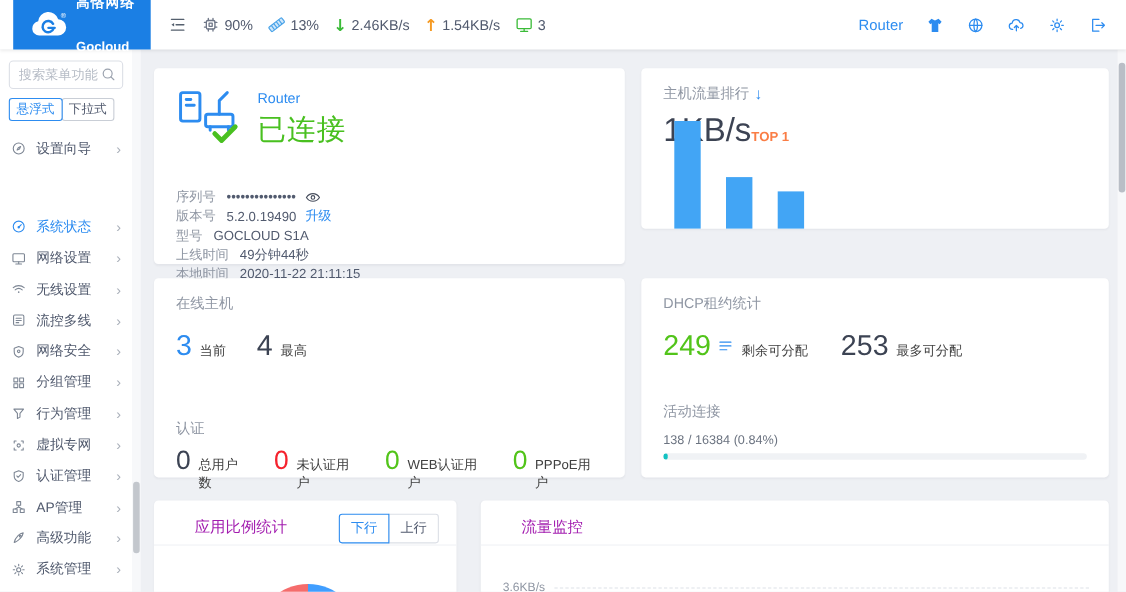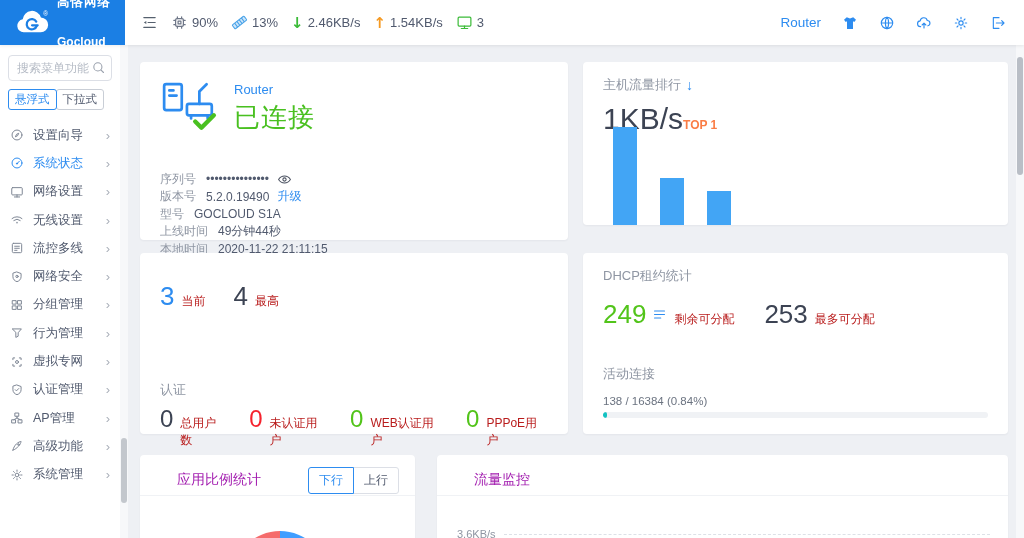--- a/index.html
+++ b/index.html
@@ -5,21 +5,21 @@
   * { margin:0; padding:0; box-sizing:border-box; }
   html,body { width:1024px; height:538px; overflow:hidden; }
   body {
     position:relative;
     background:#eef0f4;
     font-family:"Liberation Sans","DejaVu Sans",sans-serif;
     color:#515a6e;
   }
   
   .header { position:absolute; top:0; left:0; width:1024px; height:45px; background:#fff;
-            box-shadow:0 1px 3px rgba(0,0,0,.08); display:flex; align-items:center; z-index:10; }
+            box-shadow:0 1px 3px rgba(0,0,0,.08); display:flex; align-items:center; z-index:10;padding-left:12px; }
   .logo { width:125px; height:45px; background:#1b7fe4; display:flex; align-items:center;
           justify-content:center; gap:5px; color:#fff; flex:0 0 auto; }
   .logo-text { line-height:1.05; font-weight:bold; }
   .logo-cn { font-size:12.5px; letter-spacing:1px; }
   .logo-en { font-size:12px;margin-top:27px; }
   .hicon { display:inline-flex; width:17px; height:17px; color:#6e7687; }
   .hicon svg { width:100%; height:100%; }
   .hicon.blue { color:#4aa3e8; }
   .hicon.green { color:#3bbb38; }
   .hicon.accent { color:#2d8cf0; width:16px; height:16px; }
@@ -44,33 +44,33 @@
               background:#fff; border-radius:3px; cursor:pointer;
               font-family:"Liberation Sans","DejaVu Sans",sans-serif; }
   .mode-btn + .mode-btn { margin-left:-1px; }
   .mode-btn.active { color:#2d8cf0; border-color:#2d8cf0; position:relative; z-index:1; }
   .nav { margin-top:11px; }
   .nav-item { display:flex; align-items:center; height:28.3px; padding:0 10px; font-size:12.5px;
               color:#515a6e; cursor:pointer; }
   .nav-item .nicon { display:inline-flex; width:14px; height:14px; color:#7d8694; margin-right:9px; flex:0 0 auto; }
   .nav-item .nicon svg { width:100%; height:100%; }
   .nav-item .chev { margin-left:auto; color:#aab0ba; font-size:13px; line-height:1; }
-  .nav-item.active { color:#2d8cf0; }
+  .nav-item.active { color:#2d8cf0;margin-top:43px; }
   .nav-item.active .nicon { color:#2d8cf0; }
   
   .side-scroll { position:absolute; top:45px; left:120px; width:8px; height:493px; background:#f7f8fa; z-index:6; }
   .side-scroll .thumb { position:absolute; left:1px; top:393px; width:6px; height:65px; background:#c3c7cd; border-radius:3px; }
   
   .page-scroll { position:absolute; top:45px; right:0; width:8px; height:493px; background:#f7f8fa; z-index:6; }
   .page-scroll .thumb { position:absolute; left:1px; top:12px; width:6px; height:118px; background:#b9bec6; border-radius:3px; }
   
   .card { position:absolute; background:#fff; border-radius:4px; box-shadow:0 1px 2px rgba(31,45,61,.05); }
   .card-title { font-size:13px; color:#8f96a3; }
   #router-card  { left:140px; top:62px;  width:428px; height:178px; padding:18px 20px; }
-  #rank-card    { left:583px; top:62px;  width:425px; height:163px; padding:14px 20px; overflow:hidden; }
+  #rank-card    { left:583px; top:62px;  width:425px; height:146px; padding:14px 20px; overflow:hidden; }
   #hosts-card   { left:140px; top:253px; width:428px; height:181px; padding:14px 20px; }
   #dhcp-card    { left:583px; top:253px; width:425px; height:181px; padding:14px 20px; }
   #app-card     { left:140px; top:455px; width:275px; height:230px; }
   #monitor-card { left:437px; top:455px; width:571px; height:230px; }
   
   .router-top { display:flex; align-items:flex-start; gap:16px; }
   .router-status .rlabel { font-size:13px; color:#2d8cf0; margin-top:2px; }
   .router-status .rstate { font-size:26px; color:#49c020; margin-top:3px; letter-spacing:1px; }
   .detail-list { margin-top:36px; font-size:12px; }
   .detail-row { display:flex; align-items:center; height:16.5px; margin-bottom:1px; }
@@ -85,21 +85,21 @@
   .rank-value-row { display:flex; align-items:baseline; margin-top:8px; }
   .rank-value { font-size:30px; color:#3c4353; }
   .rank-top { font-size:12px; color:#fa7d45; font-weight:bold; }
   .bars { position:absolute; left:30px; bottom:0; display:flex; align-items:flex-end; gap:23px; }
   .bar { width:24px; background:#42a5f5; }
   
   .stat-row { display:flex; align-items:baseline; margin-top:14px; }
   .stat-num { font-size:26px; color:#3c4353; }
   .stat-num.blue { color:#2d8cf0; }
   .stat-num.greenb { color:#5eb95e; color:#52c41a; }
-  .stat-lab { font-size:12px; color:#b91c1c; margin-left:7px; }
+  .stat-lab { font-size:12px; color:#404040; margin-left:7px; }
   .gap28 { width:28px; } .gap30 { width:30px; }
   .sub-sect { position:absolute; left:20px; right:20px; }
   .auth-sect { top:128px; }
   .auth-row { display:flex; align-items:baseline; margin-top:6px; }
   .auth-num { font-size:24px; }
   .auth-gap { width:22px; }
   .list-ic { display:inline-flex; width:15px; height:15px; color:#2d8cf0; margin-left:6px; align-self:center; cursor:pointer; }
   .list-ic svg { width:100%; height:100%; }
   .conn-sect { top:112px; }
   .conn-text { font-size:11.5px; color:#6b7380; margin-top:12px; }
@@ -432,20 +432,21 @@
     <span class="rank-top">TOP 1</span>
   </div>
   <div class="bars">
       <div class="bar" style="height: 98px; background: rgb(66, 165, 245);"></div>
       <div class="bar" style="height: 47px; background: rgb(66, 165, 245);"></div>
       <div class="bar" style="height: 34px; background: rgb(66, 165, 245);"></div>
     </div>
 </div>
 
 <div class="card" id="hosts-card">
+  <div class="card-title">在线主机</div>
   <div class="stat-row">
     <span class="stat-num blue">3</span>
     <span class="stat-lab">当前</span>
     <span class="gap28"></span>
     <span class="stat-num">4</span>
     <span class="stat-lab">最高</span>
   </div>
   <div class="sub-sect auth-sect">
     <div class="card-title">认证</div>
     <div class="auth-row">

